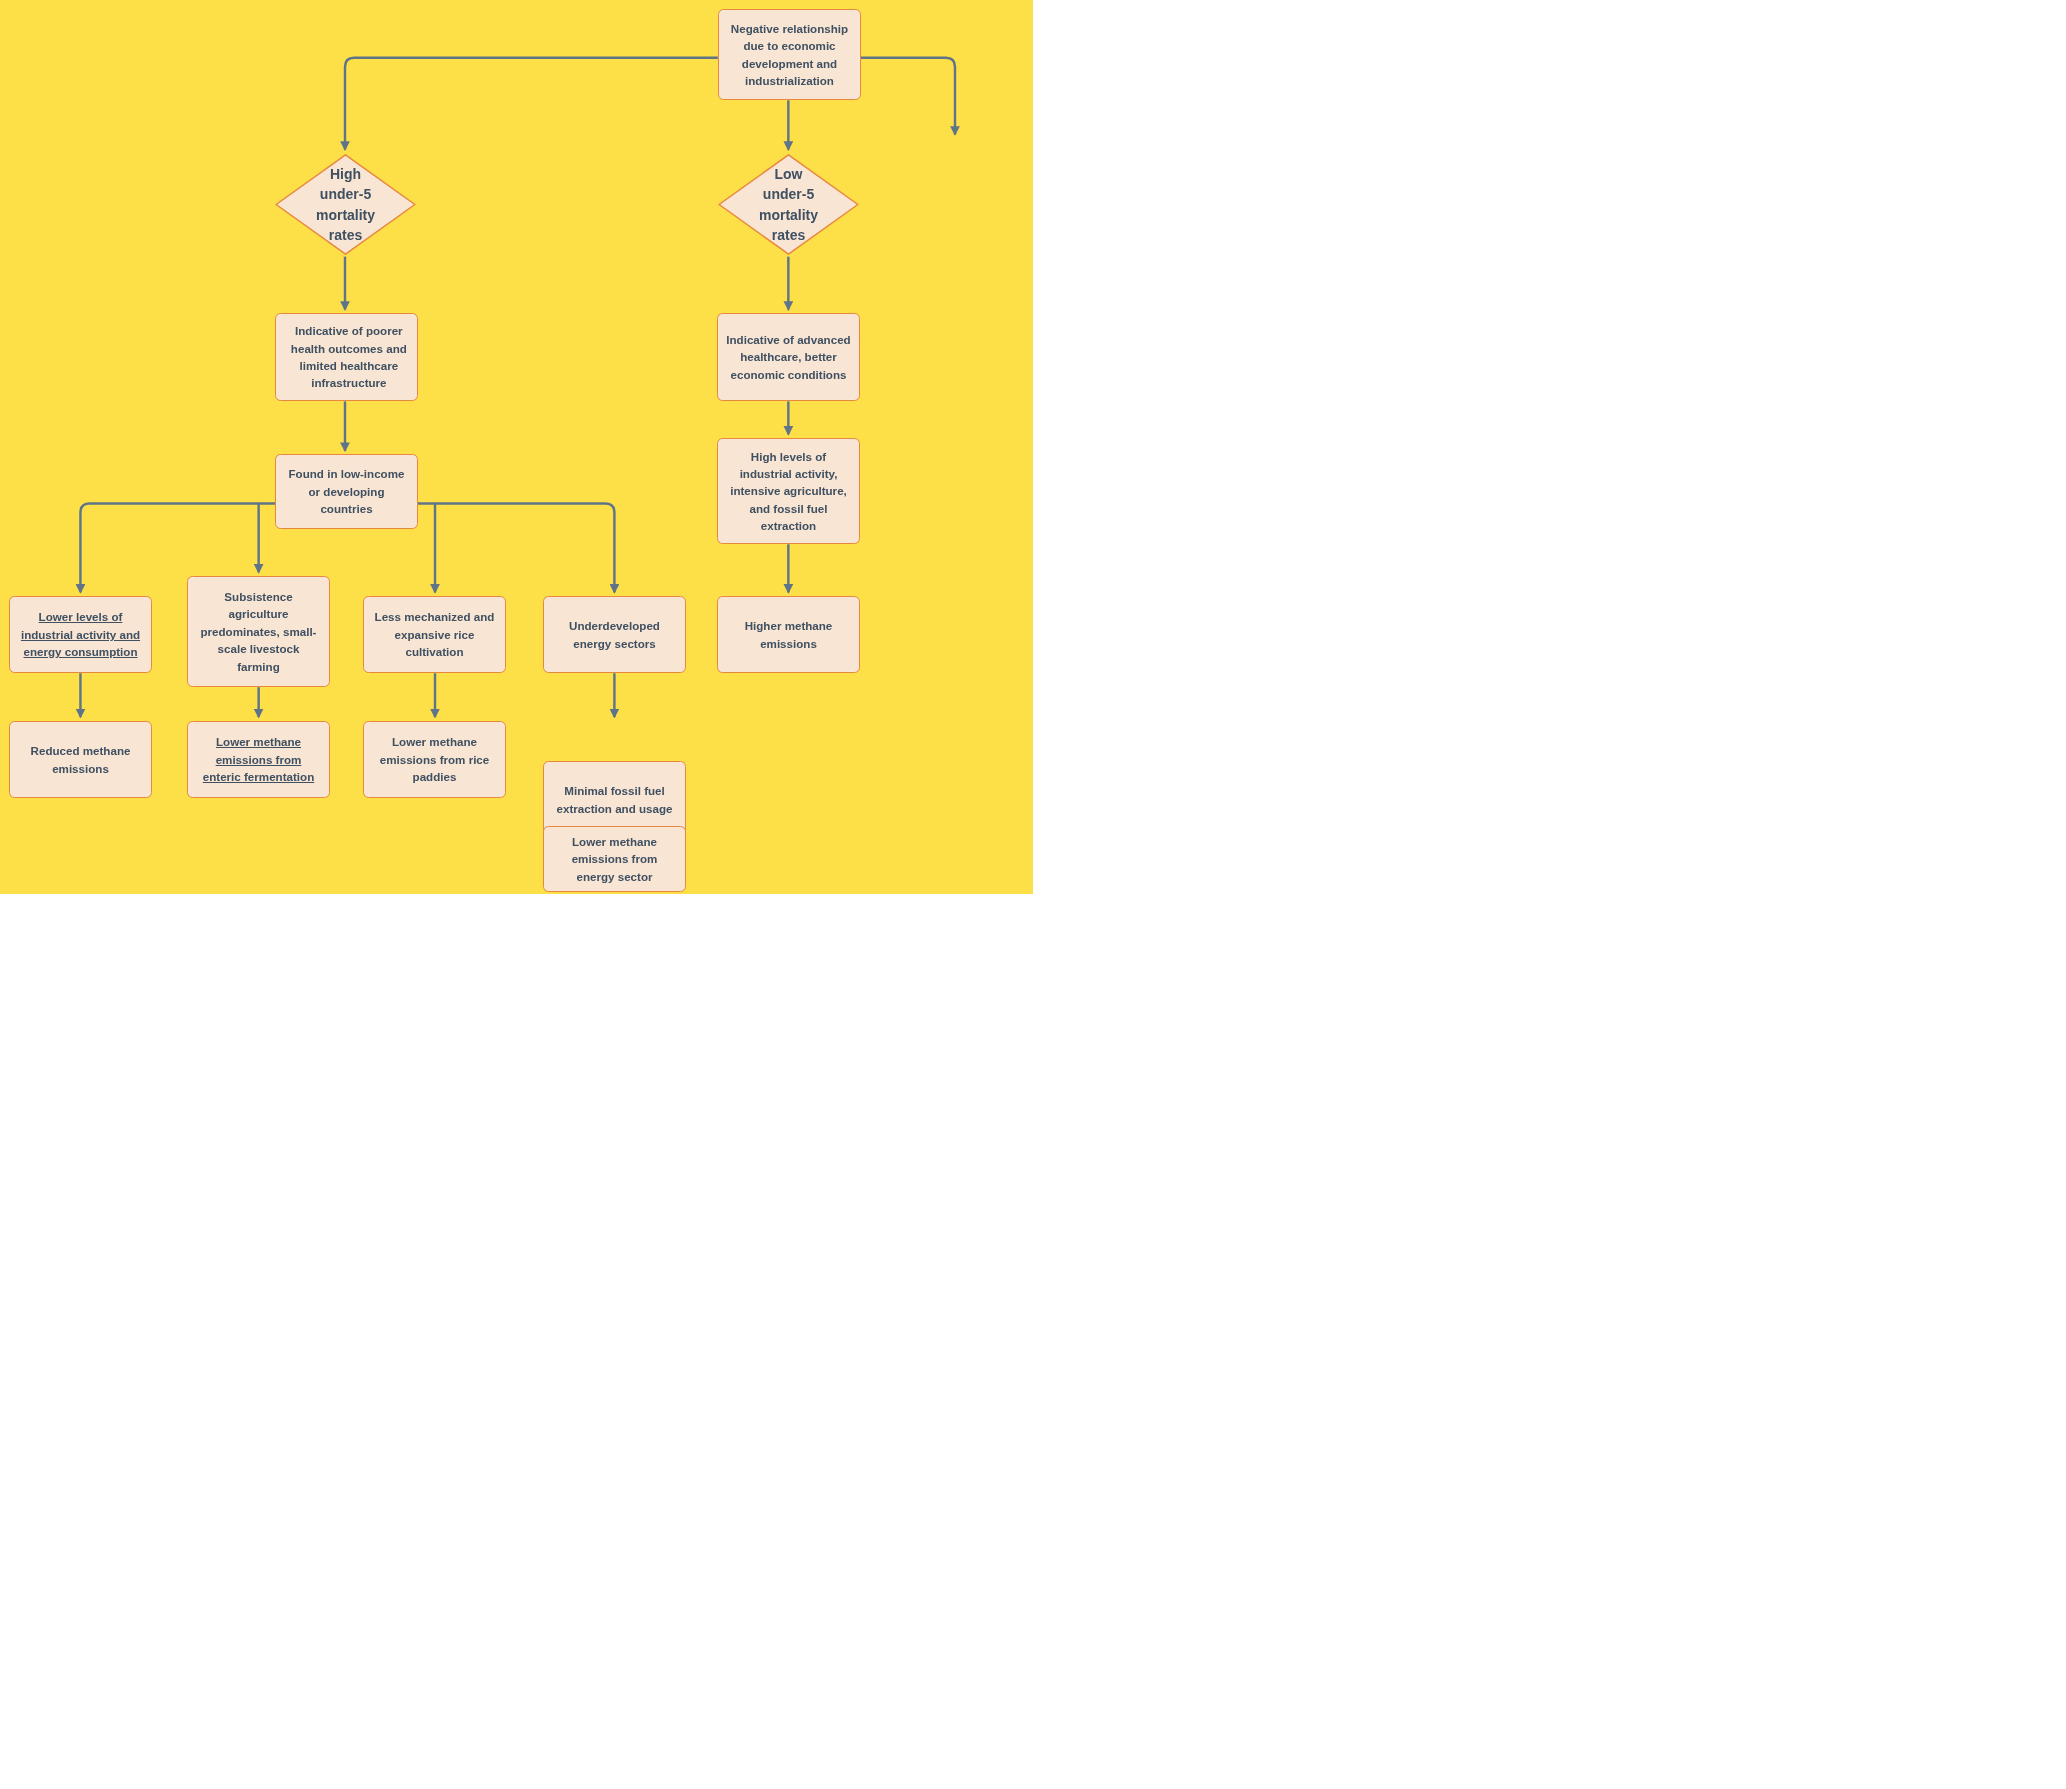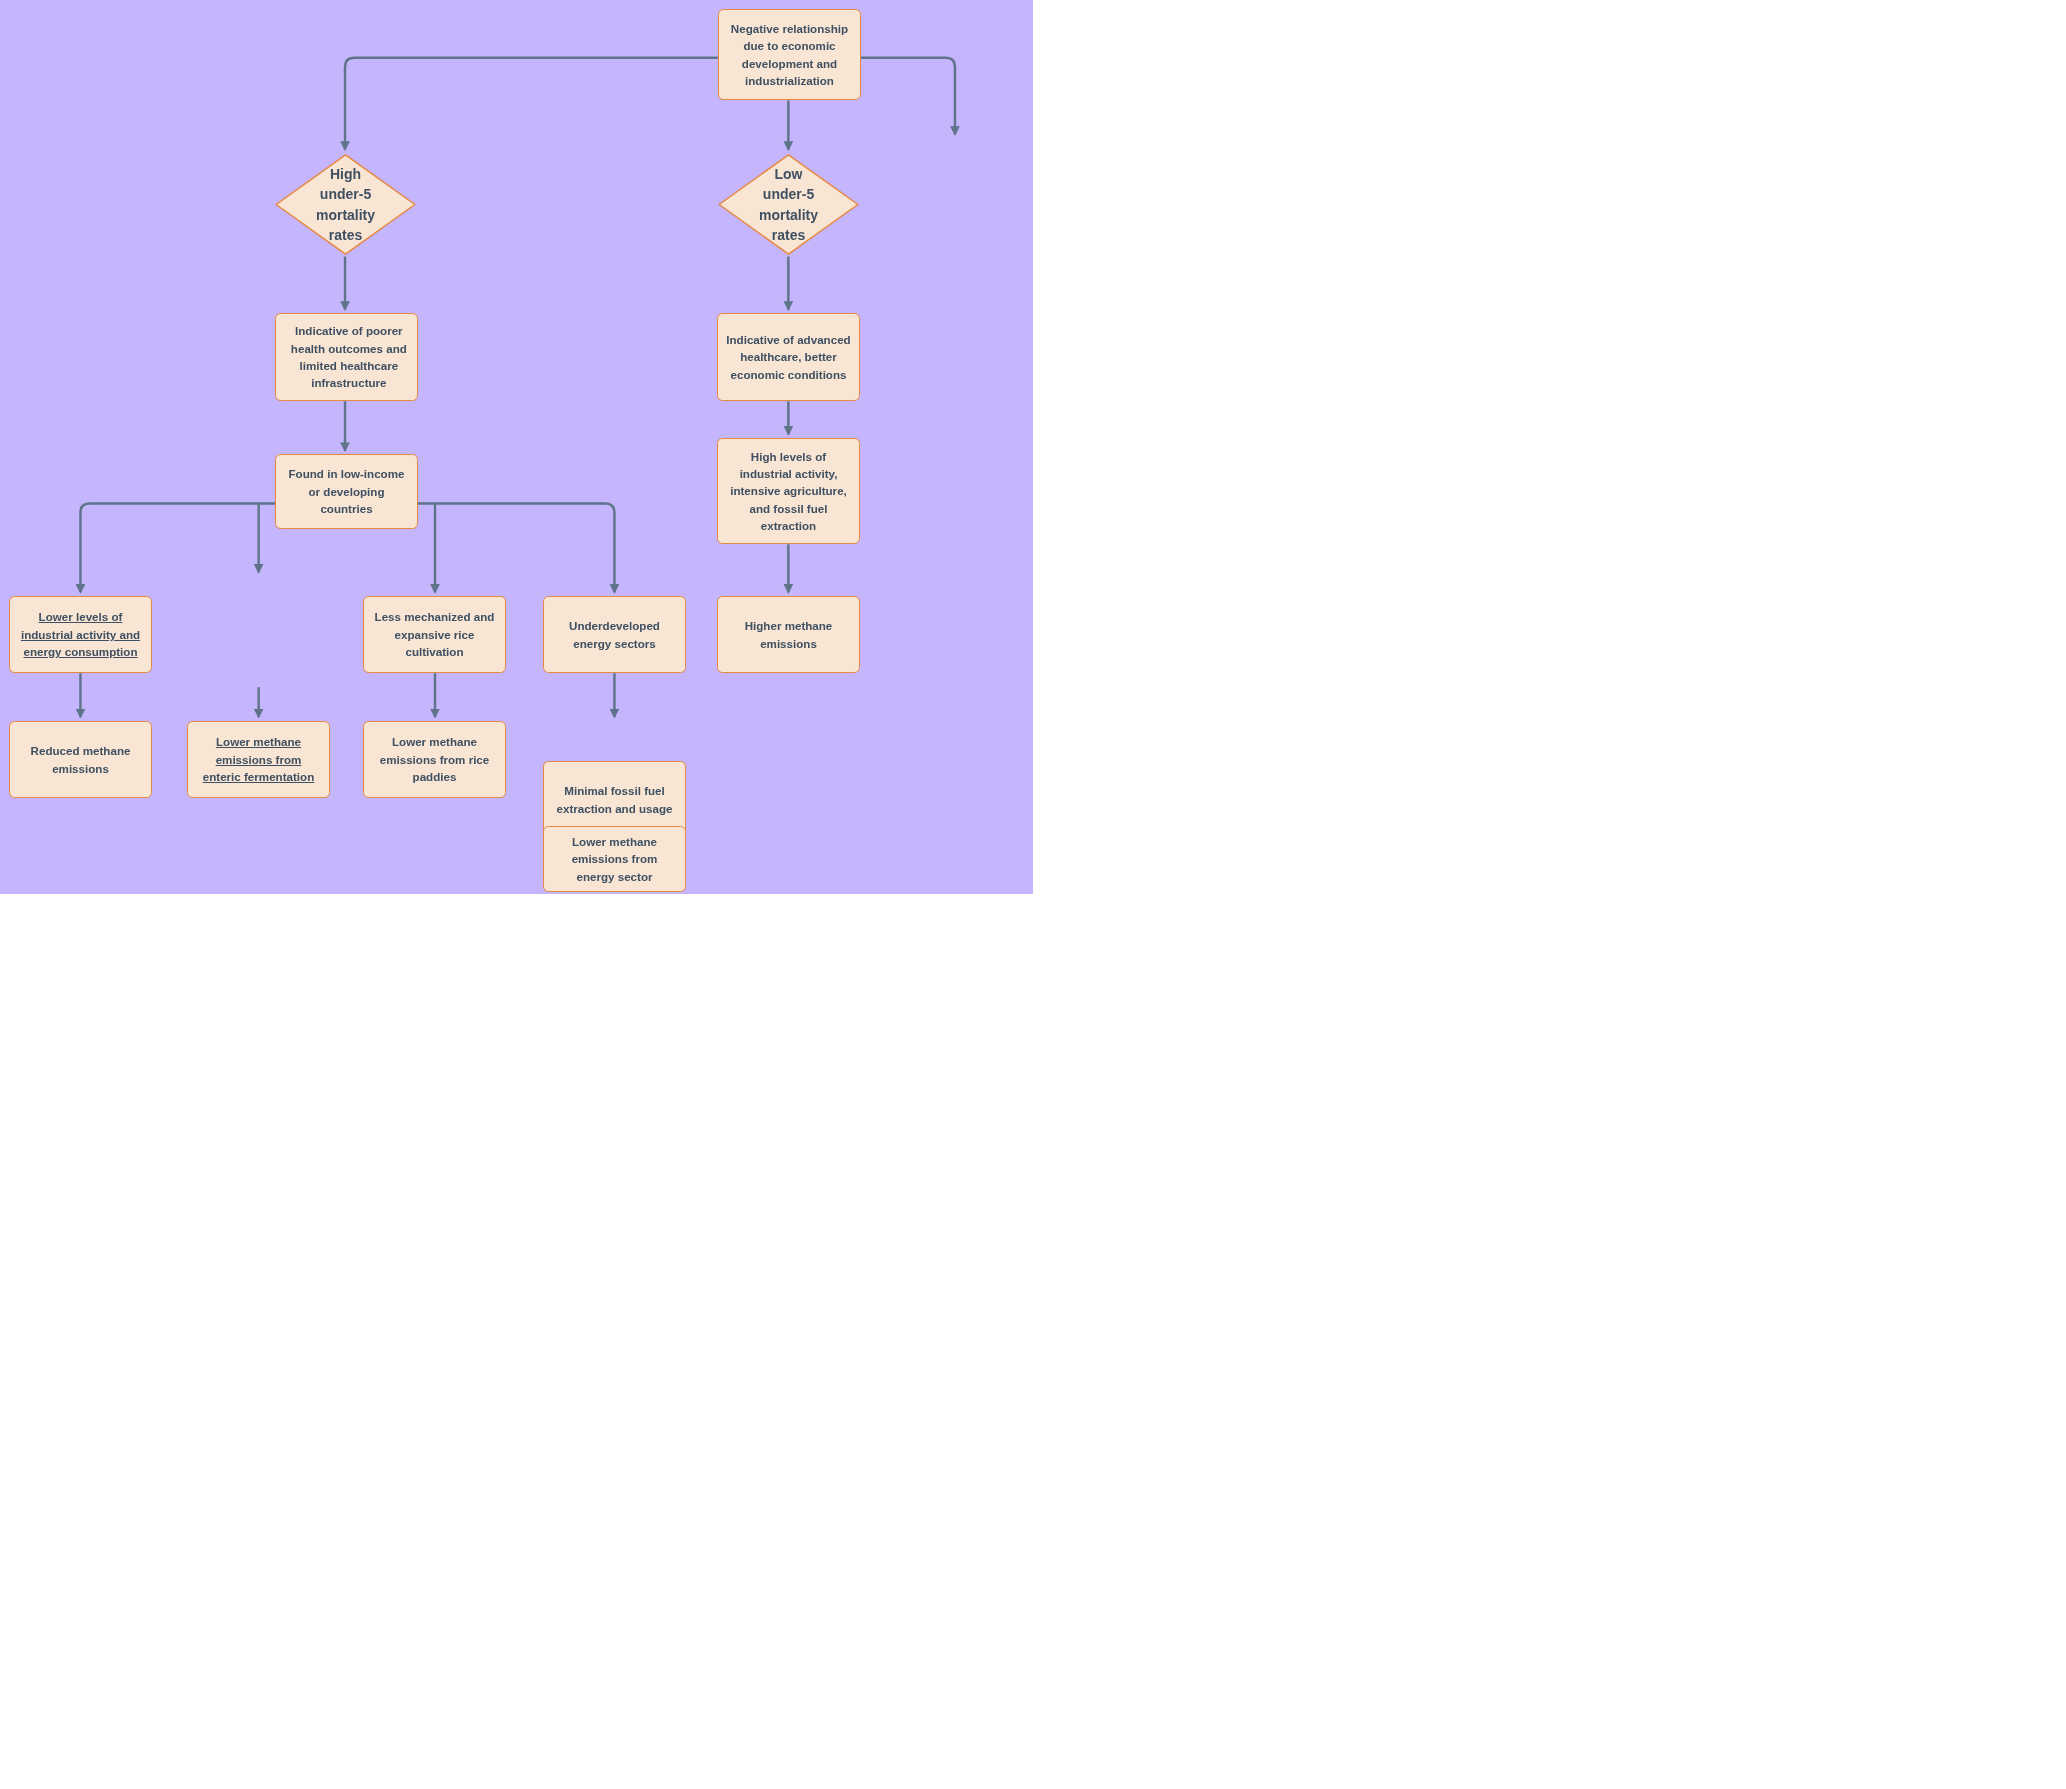--- a/index.html
+++ b/index.html
@@ -4,21 +4,21 @@
 <style>
   html, body {
     margin: 0;
     padding: 0;
     background: #ffffff;
   }
   #canvas {
     position: relative;
     width: 1033px;
     height: 894px;
-    background: #c4b5fd;
+    background: #fde047;
     font-family: "Liberation Sans", sans-serif;
     overflow: hidden;
   }
   #connector-layer {
     position: absolute;
     left: 0; top: 0;
     width: 1033px;
     height: 894px;
     z-index: 0;
     pointer-events: none;
@@ -118,20 +118,21 @@
     </div>
   </div>
 
 
   <div class="node" style="left:275px; top:313px; width:143px; height:88px;padding-left:12px;">Indicative of poorer health outcomes and limited healthcare infrastructure</div>
 
   <div class="node" style="left:275px; top:454px; width:143px; height:75px;">Found in low-income or developing countries</div>
 
   <div class="node" style="left:9px; top:596px; width:143px; height:77px;text-decoration:underline;">Lower levels of industrial activity and energy consumption</div>
 
+  <div class="node" style="left:187px; top:576px; width:143px; height:111px;">Subsistence agriculture predominates, small-scale livestock farming</div>
 
   <div class="node" style="left:363px; top:596px; width:143px; height:77px;">Less mechanized and expansive rice cultivation</div>
 
   <div class="node" style="left:543px; top:596px; width:143px; height:77px;">Underdeveloped energy sectors</div>
 
   <div class="node" style="left:9px; top:721px; width:143px; height:77px;">Reduced methane emissions</div>
 
   <div class="node" style="left:187px; top:721px; width:143px; height:77px;text-decoration:underline;">Lower methane emissions from enteric fermentation</div>
 
   <div class="node" style="left:363px; top:721px; width:143px; height:77px;">Lower methane emissions from rice paddies</div>

